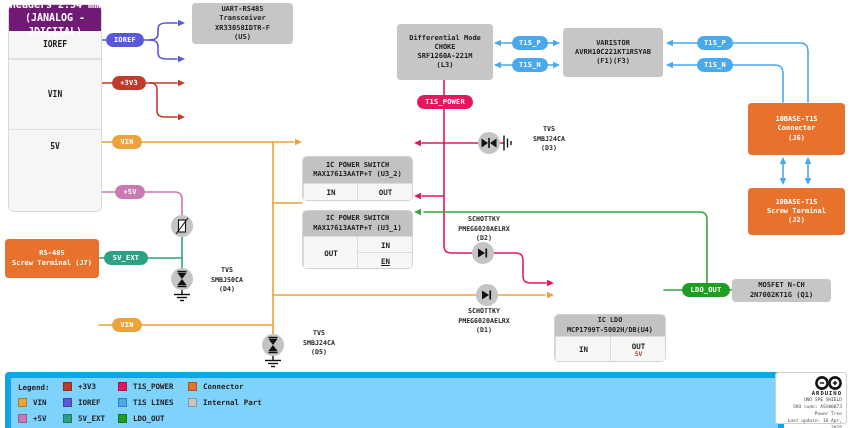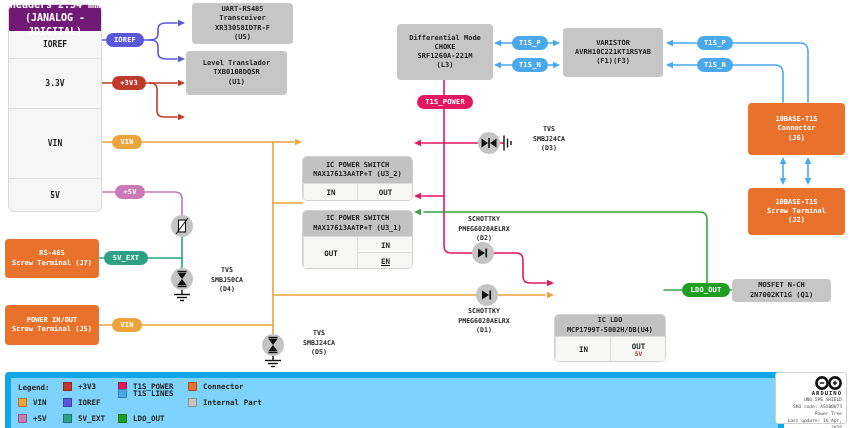--- a/index.html
+++ b/index.html
@@ -193,54 +193,48 @@
         <line x1="511" y1="141" x2="511" y2="145"></line>
       </g>
     </g>
   </svg>
 
   <div class="abs panel" style="left:8px;top:4px;width:92px;height:206px;">
     <div class="panel-title pre" style="height:26px;">Headers 2.54 mm
 (JANALOG - JDIGITAL)</div>
     <div class="panel-row" style="height:27px;">IOREF</div>
     <div class="panel-div"></div>
-    <div class="panel-row" style="height:49px;">3.3V</div>
     <div class="panel-div"></div>
     <div class="panel-row" style="height:69px;">VIN</div>
     <div class="panel-div"></div>
     <div class="panel-row" style="height:32px;">5V</div>
   </div>
 
   <div class="abs blk gray pre" style="left:192px;top:3px;width:101px;height:41px;">UART-RS485
 Transceiver
 XR33058IDTR-F
 (U5)</div>
-  <div class="abs blk gray pre" style="left:186px;top:51px;width:101px;height:44px;">Level Translador
-TXB0108DQSR
-(U1)</div>
   <div class="abs blk gray pre" style="left:397px;top:24px;width:96px;height:56px;">Differential Mode
 CHOKE
 SRF1260A-221M
 (L3)</div>
   <div class="abs blk gray pre" style="left:563px;top:28px;width:100px;height:49px;">VARISTOR
 AVRH10C221KT1RSYAB
 (F1)(F3)</div>
   <div class="abs blk gray pre" style="left:732px;top:279px;width:99px;height:23px;">MOSFET N-CH
 2N7002KT1G (Q1)</div>
 
   <div class="abs blk orange pre" style="left:748px;top:103px;width:97px;height:52px;">10BASE-T1S
 Connector
 (J6)</div>
   <div class="abs blk orange pre" style="left:748px;top:188px;width:97px;height:47px;">10BASE-T1S
 Screw Terminal
 (J2)</div>
   <div class="abs blk orange pre" style="left:5px;top:239px;width:94px;height:39px;">RS-485
 Screw Terminal (J7)</div>
-  <div class="abs blk orange pre" style="left:5px;top:305px;width:94px;height:40px;">POWER IN/OUT
-Screw Terminal (J5)</div>
 
   <div class="abs tbox" style="left:303px;top:109px;width:109px;height:43px;">
     <div class="hd pre" style="height:26px;">IC POWER SWITCH
 MAX17613AATP+T (U3_2)</div>
     <div class="cell" style="left:0;top:26px;width:54px;height:17px;">IN</div>
     <div class="cell" style="left:54px;top:26px;width:55px;height:17px;">OUT</div>
   </div>
 
   <div class="abs tbox" style="left:303px;top:163px;width:109px;height:57px;">
     <div class="hd pre" style="height:25px;">IC POWER SWITCH
@@ -304,21 +298,21 @@
         <span>Connector</span>
       </div>
     <div class="litem" style="left:7px;top:20px;">
         <span class="lsq" style="background: rgb(237, 163, 59);"></span>
         <span>VIN</span>
       </div>
     <div class="litem" style="left:52px;top:20px;">
         <span class="lsq" style="background: rgb(91, 87, 217);"></span>
         <span>IOREF</span>
       </div>
-    <div class="litem" style="left:107px;top:11px;">
+    <div class="litem" style="left:107px;top:20px;">
         <span class="lsq" style="background: rgb(74, 168, 236);"></span>
         <span>T1S LINES</span>
       </div>
     <div class="litem" style="left:177px;top:20px;">
         <span class="lsq" style="background: rgb(198, 198, 198);"></span>
         <span>Internal Part</span>
       </div>
     <div class="litem" style="left:7px;top:36px;">
         <span class="lsq" style="background: rgb(201, 122, 180);"></span>
         <span>+5V</span>

